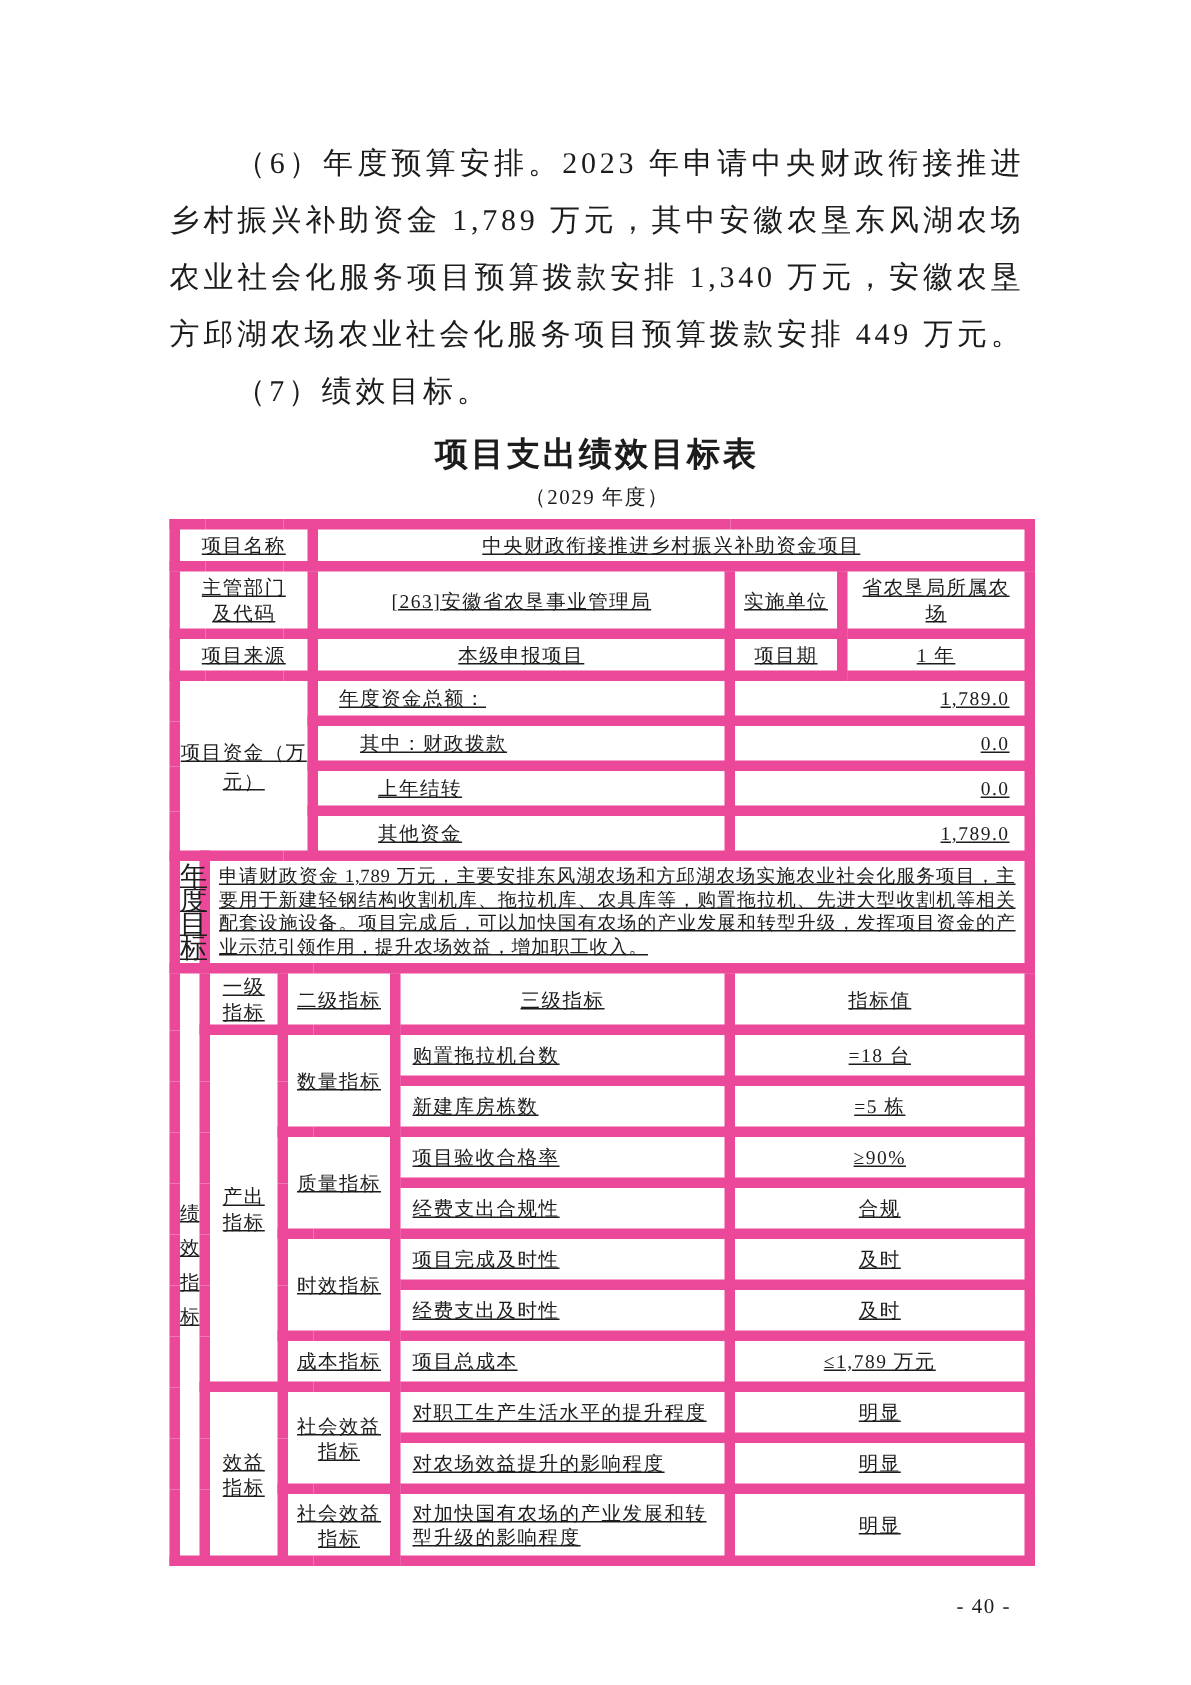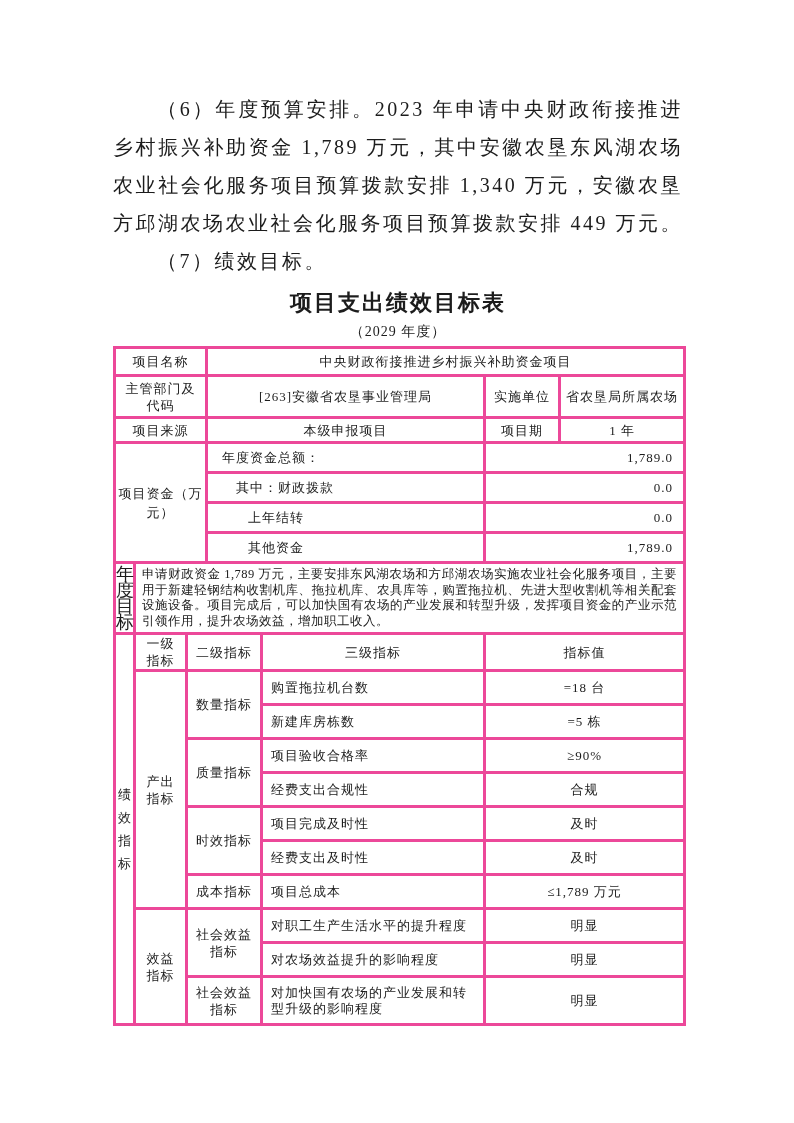--- a/index.html
+++ b/index.html
@@ -17,23 +17,23 @@
     margin:8px 0 5px 0;
   }
   .table-subtitle{
     text-align:center;font-size:14px;letter-spacing:1px;margin:0 0 5px 0;
   }
   table.main{
     border-collapse:collapse;table-layout:fixed;width:570px;
     border:2px solid #1c1c1c;
   }
   td{
-    border:3px solid #ec4899;font-size:13px;line-height:17px;
+    border:7px solid #ec4899;font-size:13px;line-height:17px;
     text-align:center;vertical-align:middle;padding:2px 4px;
-    letter-spacing:1px;word-break:break-all;
+    letter-spacing:1px;word-break:break-all;text-decoration:underline;
   }
   
   tr.h-r1{height:28px} tr.h-r2{height:42px} tr.h-r3{height:25px}
   tr.h-fund{height:30px} tr.h-goal{height:68px}
   tr.h-ihead{height:34px} tr.h-irow{height:34px} tr.h-ilast{height:48px}
   
   td.pad-dept{padding:0 9px;}
   td.fund-label{padding:0 0;line-height:19px;}
   td.fund-name{text-align:left;}
   td.ind1{padding-left:14px;} td.ind2{padding-left:28px;} td.ind3{padding-left:40px;margin-left:28px;}
@@ -170,14 +170,15 @@
       <td colspan="2">明显</td>
     </tr>
     <tr class="h-ilast">
       <td colspan="2" class="l2cell">社会效益指标</td>
       <td class="l3">对加快国有农场的产业发展和转型升级的影响程度</td>
       <td colspan="2">明显</td>
     </tr>
   </tbody>
     </table>
 
+  <div class="footer">- 40 -</div>
 
 </div>
 
 </body></html>

